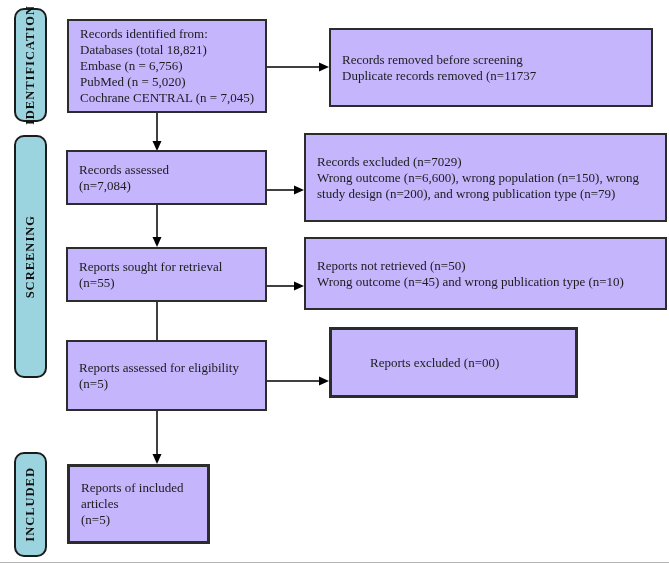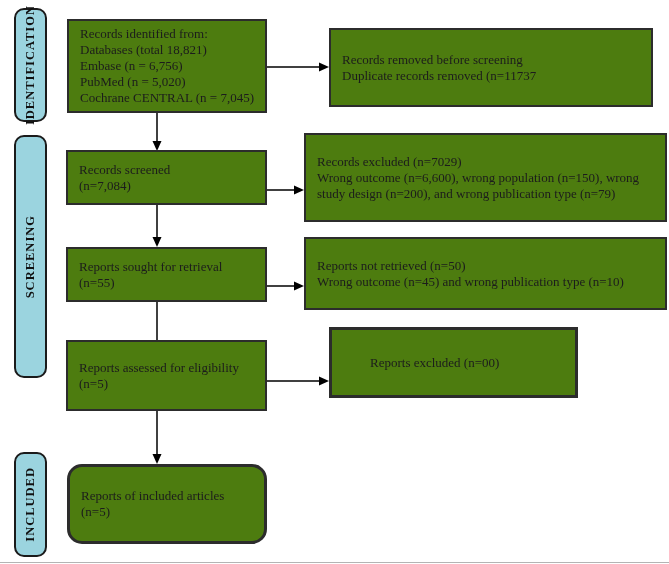--- a/index.html
+++ b/index.html
@@ -24,21 +24,21 @@
     writing-mode:vertical-rl;
     transform:rotate(180deg);
     font-weight:bold;
     font-size:12.5px;
     letter-spacing:1px;
     white-space:nowrap;
     color:#111;
   }
   .box {
     position:absolute;
-    background:#4d7c0f;
+    background:#c4b5fd;
     border:2px solid var(--box-border,#2c2c2c);
     box-sizing:border-box;
     display:flex; flex-direction:column; justify-content:center;
     padding:4px 8px 4px 11px;
     font-size:13px; line-height:16px;
   }
   .box.thick { border-width:3px; }
   .line { display:block; }
   .bottom-rule {
     position:absolute; left:0; right:0; bottom:1px; height:1px;
@@ -99,35 +99,35 @@
 
   <div class="box" style="left:67px; top:19px; width:200px; height:94px;">
     <span class="line">Records identified from:</span>
     <span class="line">Databases (total 18,821)</span>
     <span class="line">Embase (n = 6,756)</span>
     <span class="line">PubMed (n = 5,020)</span>
     <span class="line">Cochrane CENTRAL (n = 7,045)</span>
   </div>
 
   <div class="box" style="left:66px; top:150px; width:201px; height:55px;">
-    <span class="line">Records screened</span>
+    <span class="line">Records assessed</span>
     <span class="line">(n=7,084)</span>
   </div>
 
   <div class="box" style="left:66px; top:247px; width:201px; height:55px;">
     <span class="line">Reports sought for retrieval</span>
     <span class="line">(n=55)</span>
   </div>
 
   <div class="box" style="left:66px; top:340px; width:201px; height:71px;">
     <span class="line">Reports assessed for eligibility</span>
     <span class="line">(n=5)</span>
   </div>
 
-  <div class="box thick" style="left:67px; top:464px; width:200px; height:80px;border-radius:15px;">
+  <div class="box thick" style="left:67px; top:464px; width:143px; height:80px;">
     <span class="line">Reports of included articles</span>
     <span class="line">(n=5)</span>
   </div>
 
   <div class="box" style="left:329px; top:28px; width:324px; height:79px;">
     <span class="line">Records removed before screening</span>
     <span class="line">Duplicate records removed (n=11737</span>
   </div>
 
   <div class="box" style="left:304px; top:133px; width:363px; height:89px;">

